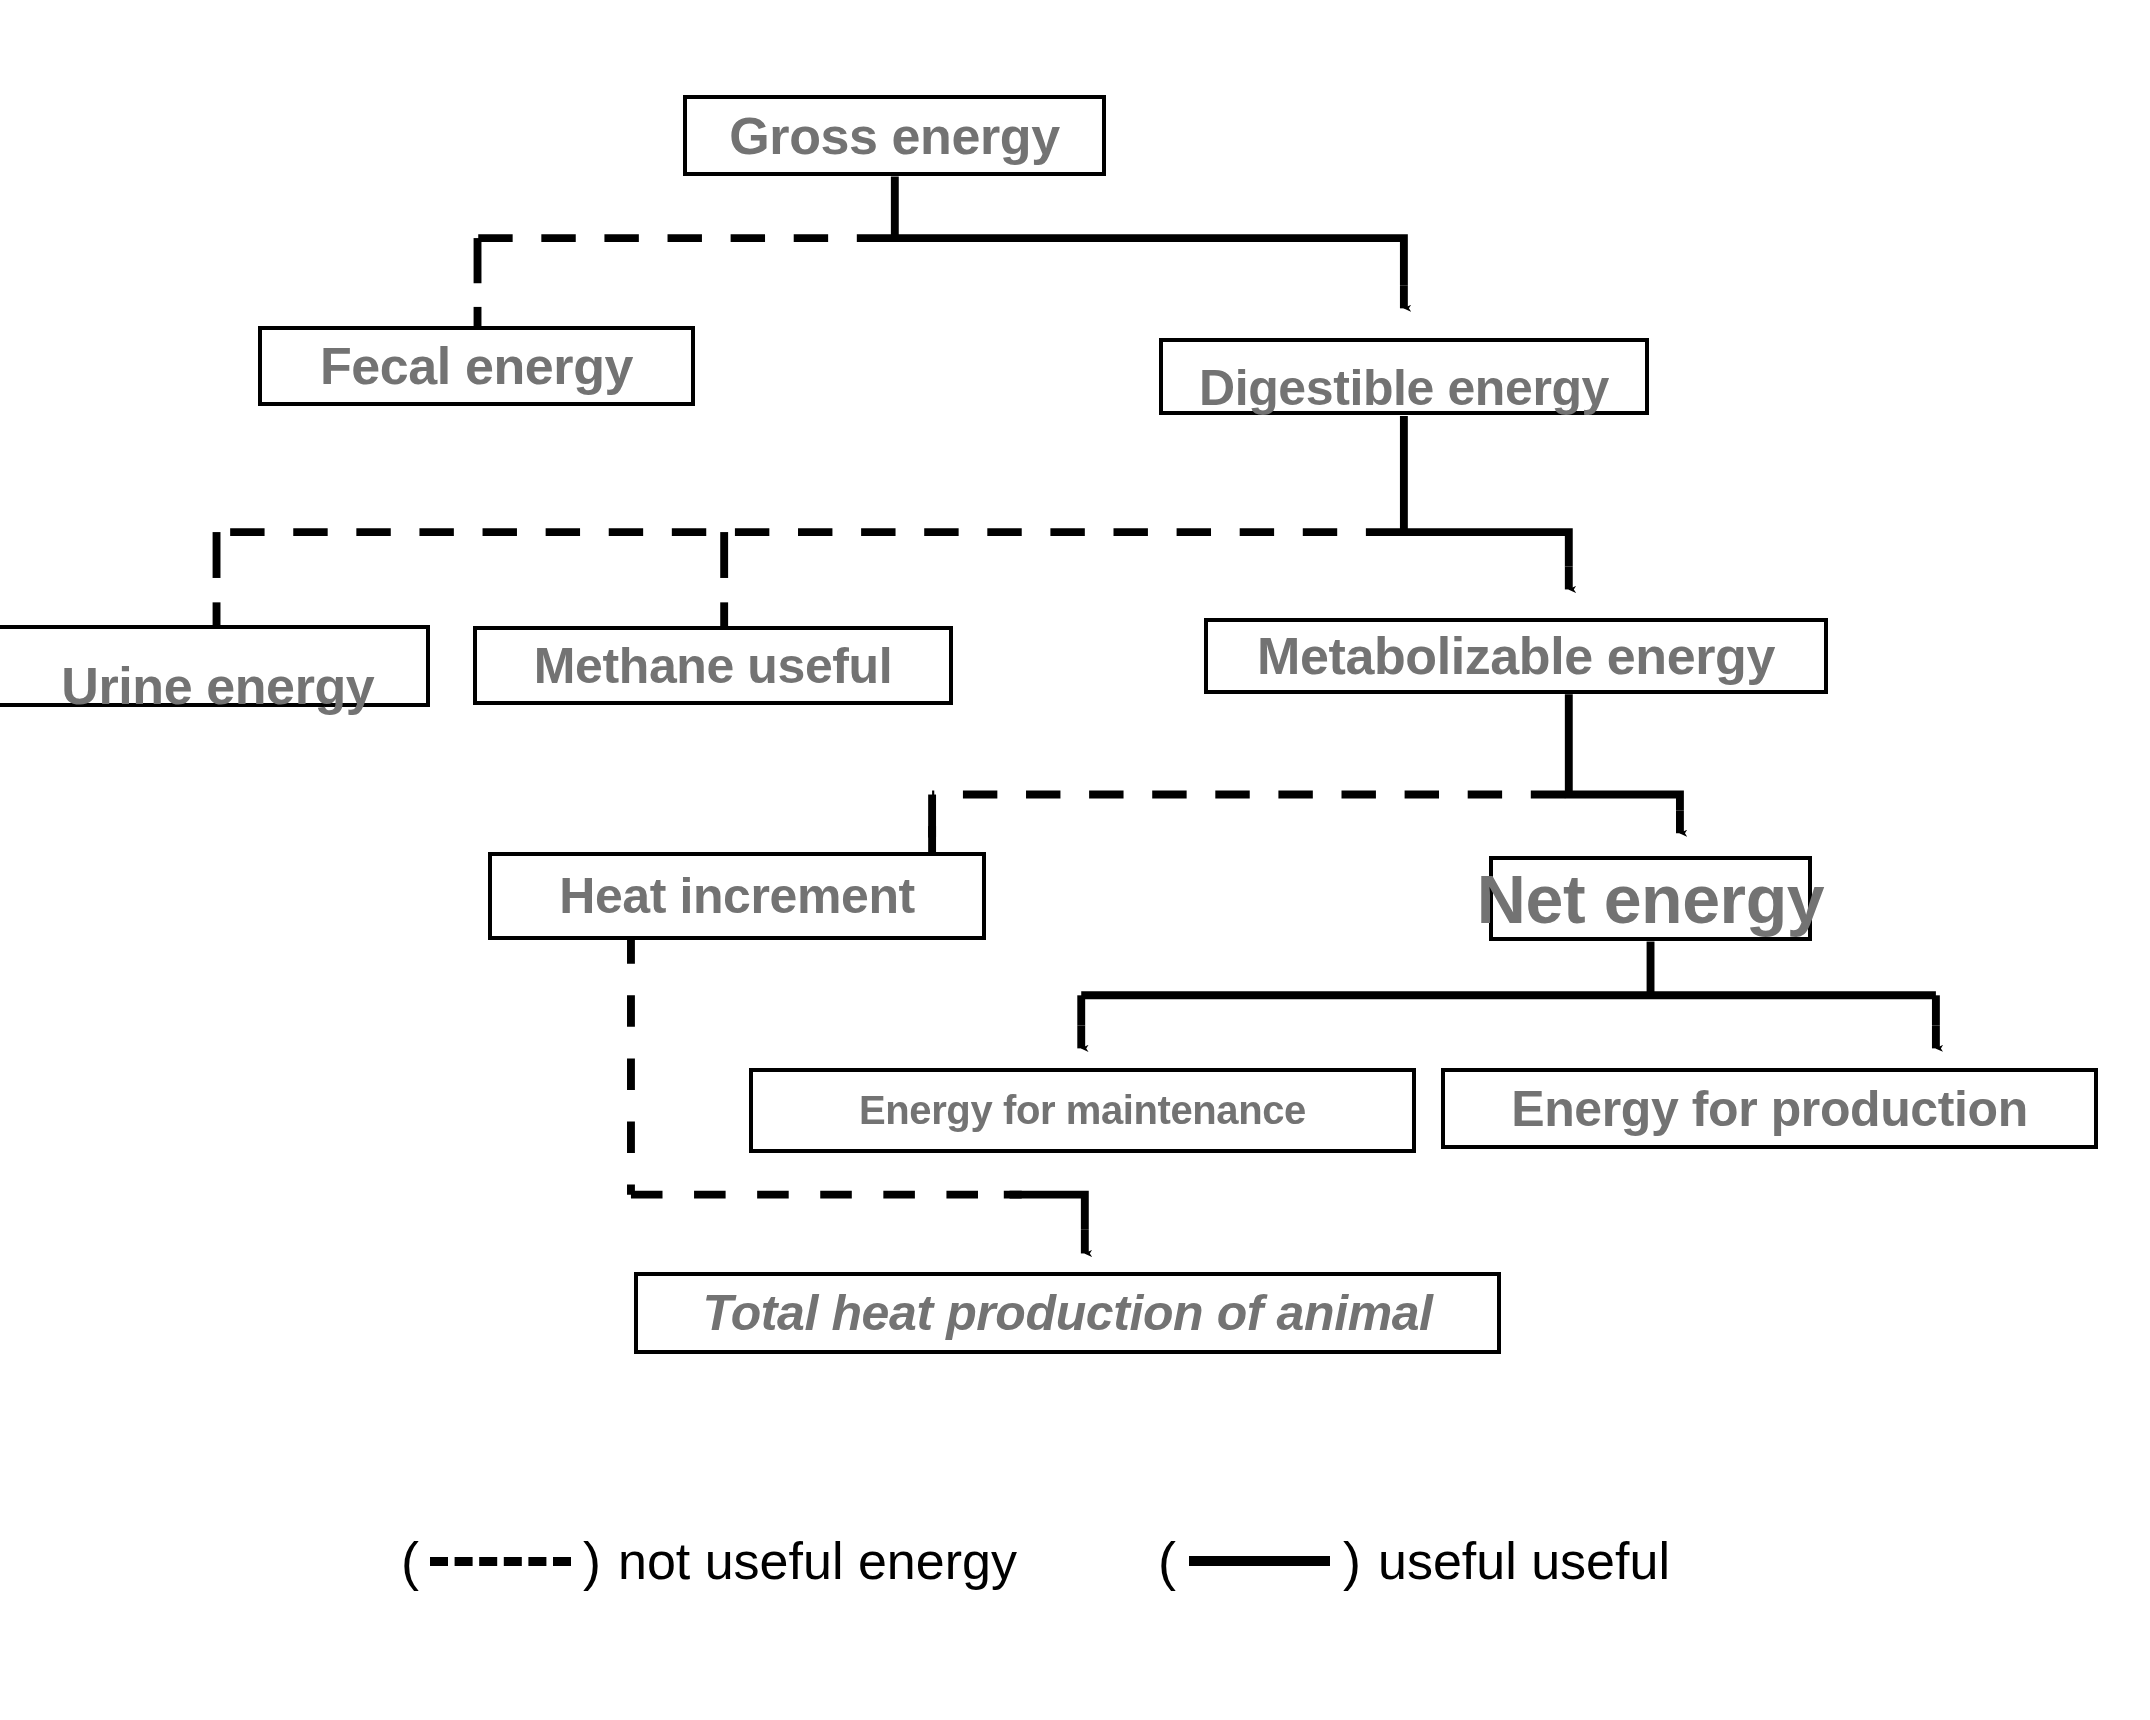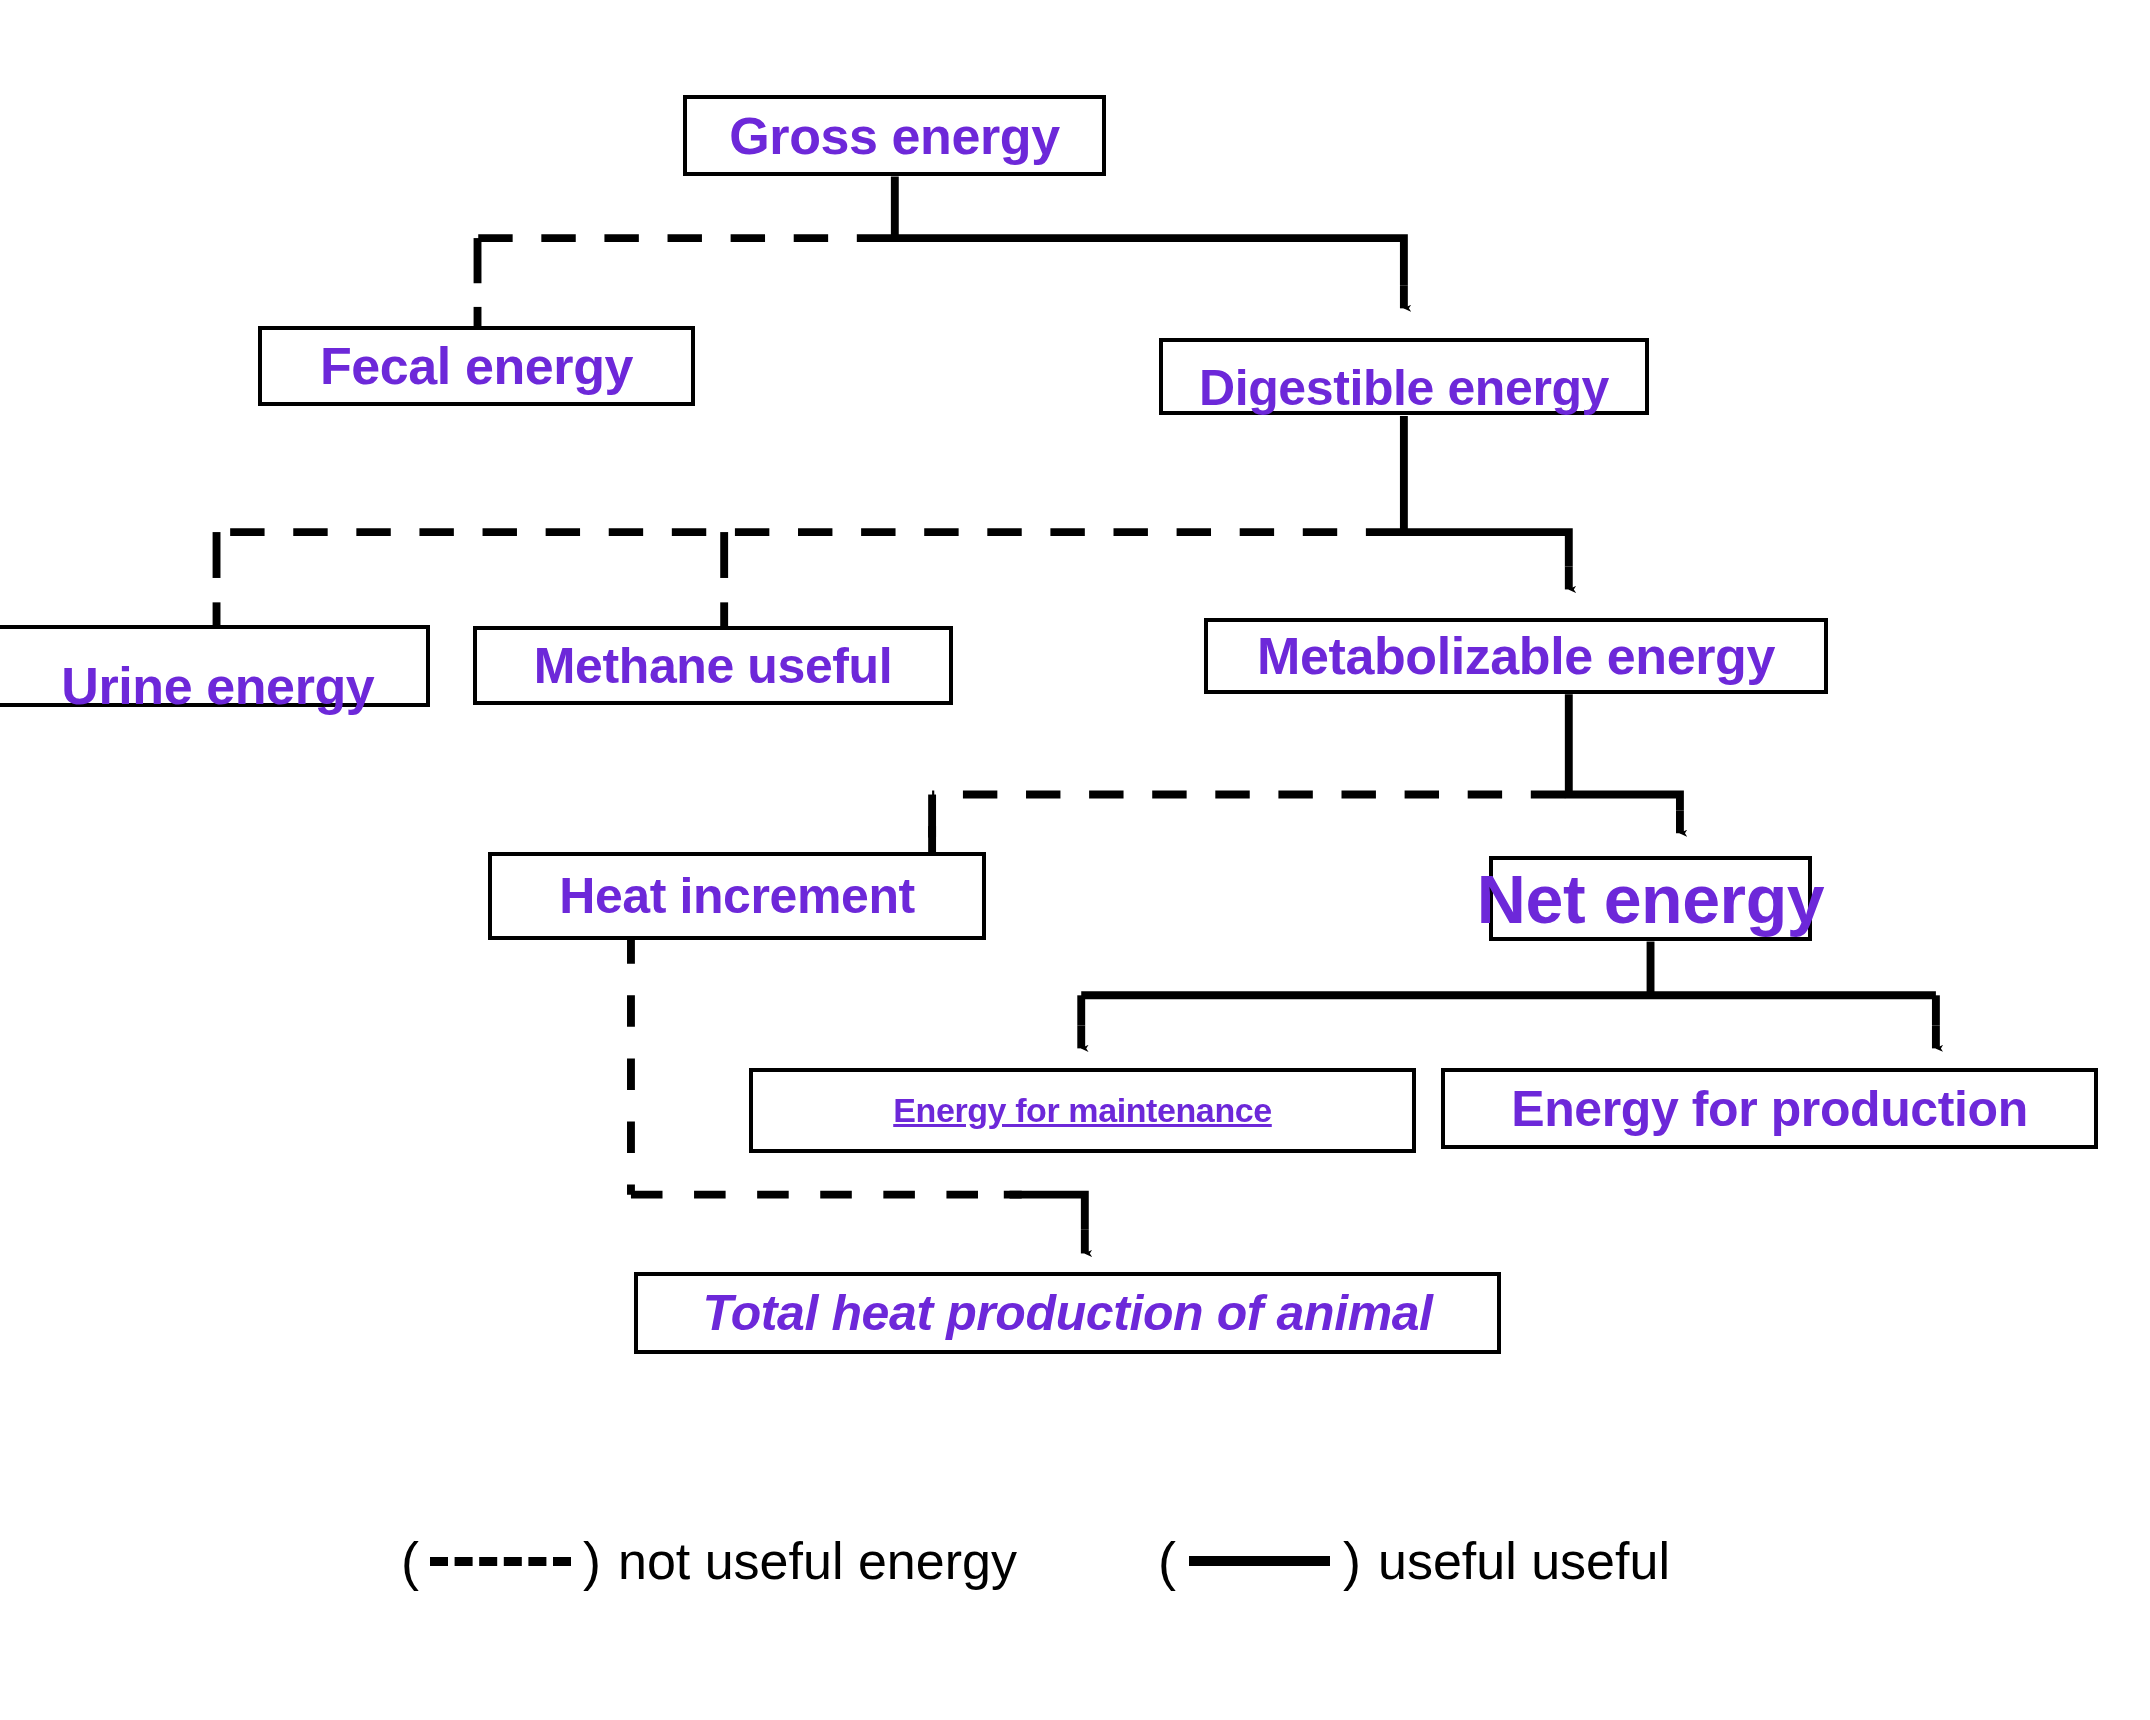--- a/index.html
+++ b/index.html
@@ -1,21 +1,21 @@
 <!DOCTYPE html>
 <html style="font-size:11.5px"><head>
 <meta charset="utf-8">
 <style>
   html,body{margin:0;padding:0;background:#ffffff;}
   body{width:2151px;height:1721px;font-family:"Liberation Sans",sans-serif;}
   #stage{position:relative;width:2151px;height:1721px;overflow:hidden;background:#fff;}
   #wires{position:absolute;left:0;top:0;width:2151px;height:1721px;}
   .node{position:absolute;box-sizing:border-box;border:4.3px solid #000;background:#fff;
         display:flex;align-items:center;justify-content:center;}
-  .node .lbl{font-weight:bold;color:#6d28d9;white-space:nowrap;letter-spacing:-0.4px;
+  .node .lbl{font-weight:bold;color:#737373;white-space:nowrap;letter-spacing:-0.4px;
              font-family:"Liberation Sans",sans-serif;}
   .legend{position:absolute;display:flex;align-items:center;color:#000;white-space:nowrap;
           font-family:"Liberation Sans",sans-serif;font-weight:400;}
   .legend .paren{font-size:54px;line-height:1;}
   .legend .txt{font-size:52px;line-height:1;}
   .legend .swatch{display:inline-block;}
   .legend .dashline{width:141px;height:0;border-top:9.3px dashed #000;margin:0 11.5px;}
   .legend .solidline{width:141px;height:9.3px;background:#000;margin:0 13px;}
 </style>
 </head>
@@ -124,21 +124,21 @@
 
   <div class="node" style="left:488px;top:852px;width:498px;height:88px;">
     <span class="lbl" style="font-size:50px;">Heat increment</span>
   </div>
 
   <div class="node" style="left:1489px;top:856px;width:323px;height:85px;">
     <span class="lbl" style="font-size:68px;">Net energy</span>
   </div>
 
   <div class="node" style="left:749px;top:1068px;width:667px;height:85px;">
-    <span class="lbl" style="font-size:34px;text-decoration:underline;">Energy for maintenance</span>
+    <span class="lbl" style="font-size:40px;">Energy for maintenance</span>
   </div>
 
   <div class="node" style="left:1441px;top:1068px;width:657px;height:81px;">
     <span class="lbl" style="font-size:50px;">Energy for production</span>
   </div>
 
   <div class="node" style="left:634px;top:1272px;width:867px;height:82px;">
     <span class="lbl" style="font-size:50px;font-style:italic;">Total heat production of animal</span>
   </div>
 

